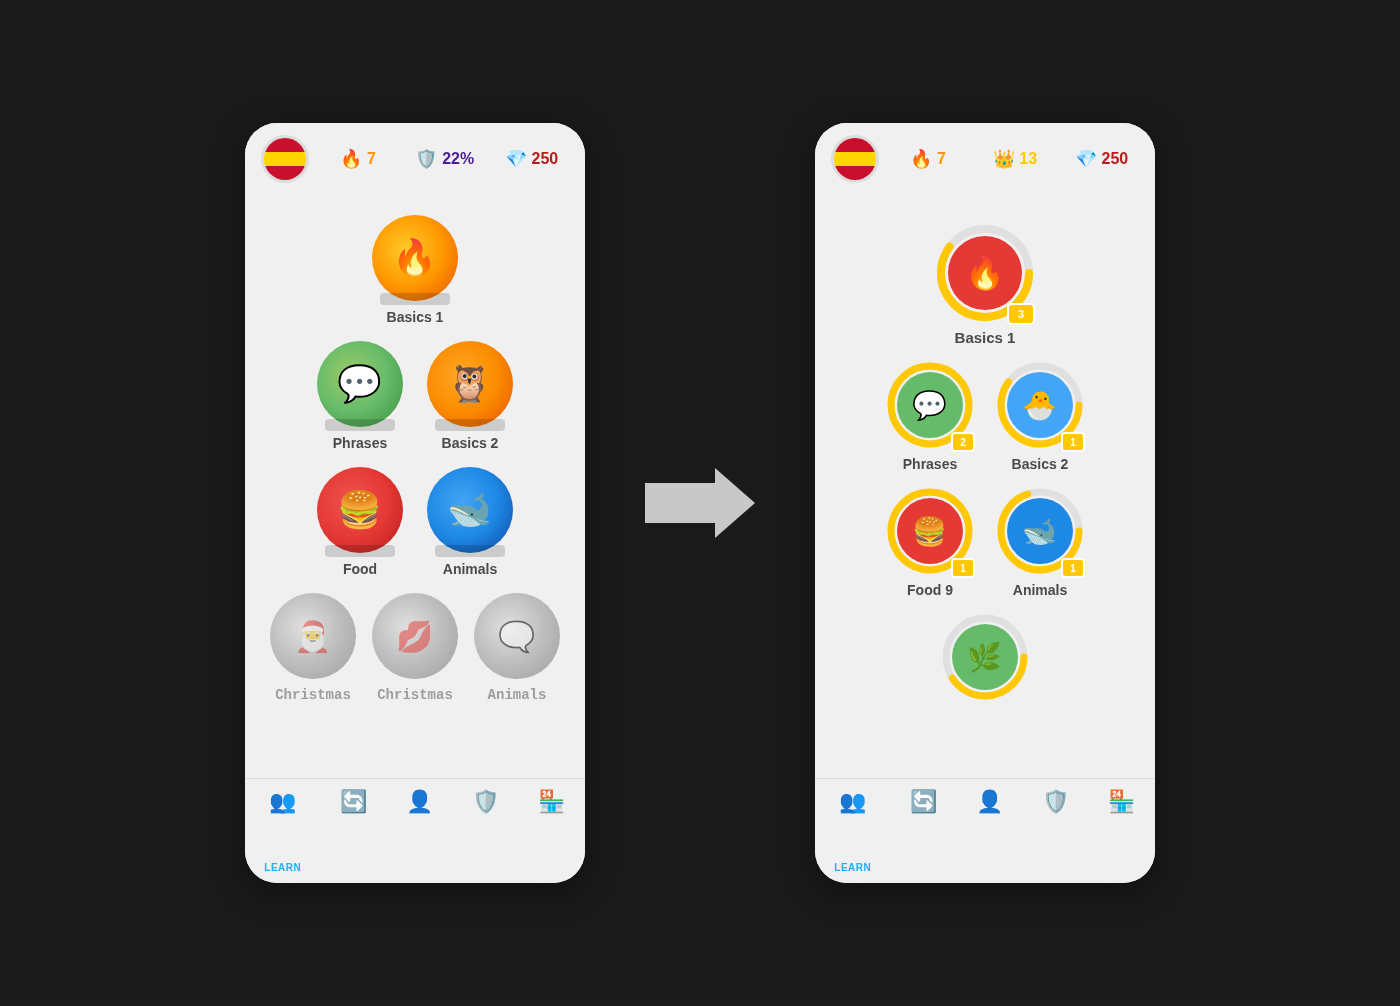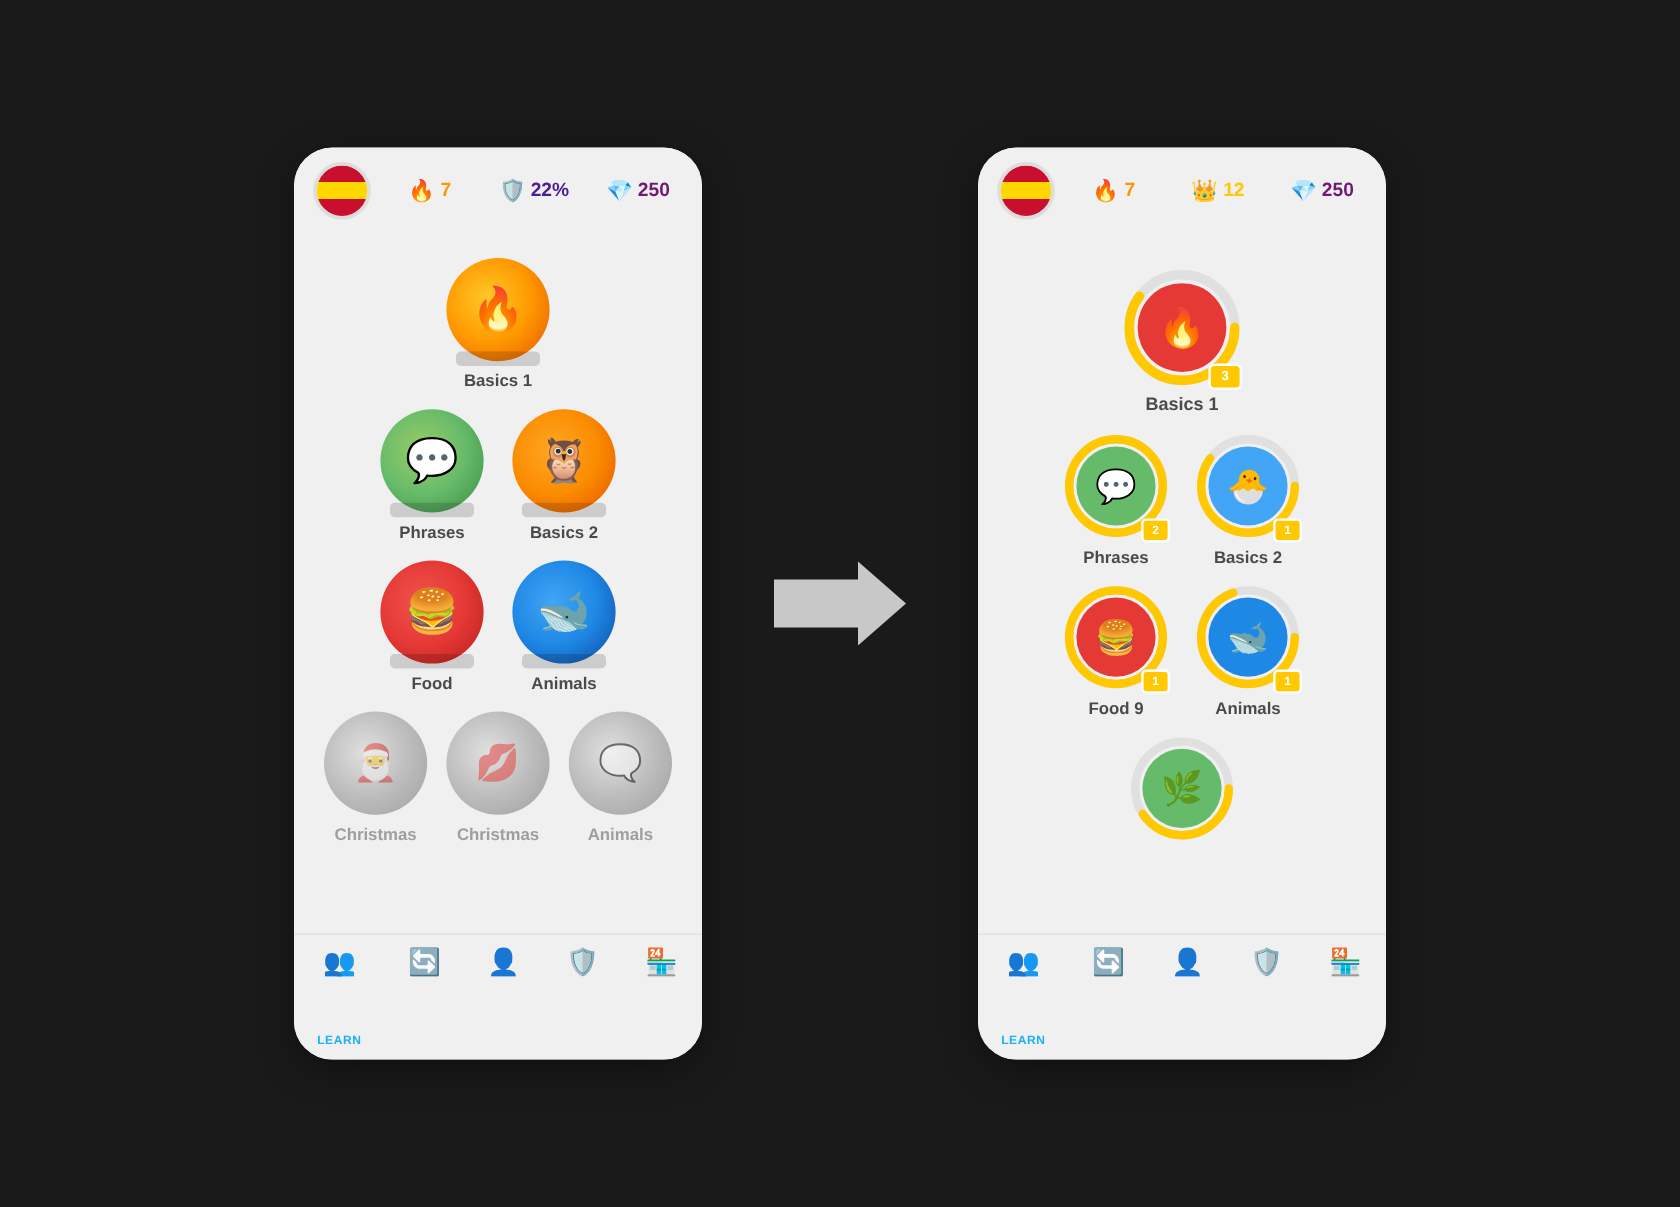--- a/index.html
+++ b/index.html
@@ -68,21 +68,21 @@
     }
 
     .stat-value {
       font-weight: 700;
       font-size: 16px;
       color: #4a4a4a;
     }
 
     .stat-value.orange { color: #ff9500; }
     .stat-value.green { color: #4c1d95; }
-    .stat-value.blue { color: #701a75; text-align: right; }
+    .stat-value.blue { color: #b91c1c; text-align: right; }
     .stat-value.yellow { color: #ffc800; }
 
     
     .phone-content {
       flex: 1;
       overflow-y: auto;
       padding: 20px 16px;
       display: flex;
       flex-direction: column;
       align-items: center;
@@ -158,21 +158,21 @@
       background: rgba(0,0,0,0.15);
     }
 
     .lesson-label {
       font-size: 14px;
       font-weight: 600;
       color: #4a4a4a;
       text-align: center;
     }
 
-    .lesson-label.gray { color: #9e9e9e; }
+    .lesson-label.gray { color: #9e9e9e; font-family: Liberation Mono, monospace; }
 
     
     .phone-nav {
       display: flex;
       justify-content: space-around;
       padding: 10px 0;
       background: #f0f0f0;
       border-top: 1px solid #ddd;
       flex-shrink: 0;
     }
@@ -346,21 +346,21 @@
   <div class="phone-header">
     <div class="flag-circle">
       <div class="flag-stripe"></div>
     </div>
     <div class="stat-item">
       <span class="stat-icon">🔥</span>
       <span class="stat-value orange">7</span>
     </div>
     <div class="stat-item">
       <span class="stat-icon" style="color:#ffc800; font-size:18px;">👑</span>
-      <span class="stat-value yellow">12</span>
+      <span class="stat-value yellow">13</span>
     </div>
     <div class="stat-item">
       <span class="stat-icon">💎</span>
       <span class="stat-value blue">250</span>
     </div>
   </div>
 
   <div class="phone-content">
 
     <div class="lesson-single" style="margin-top:10px;">

